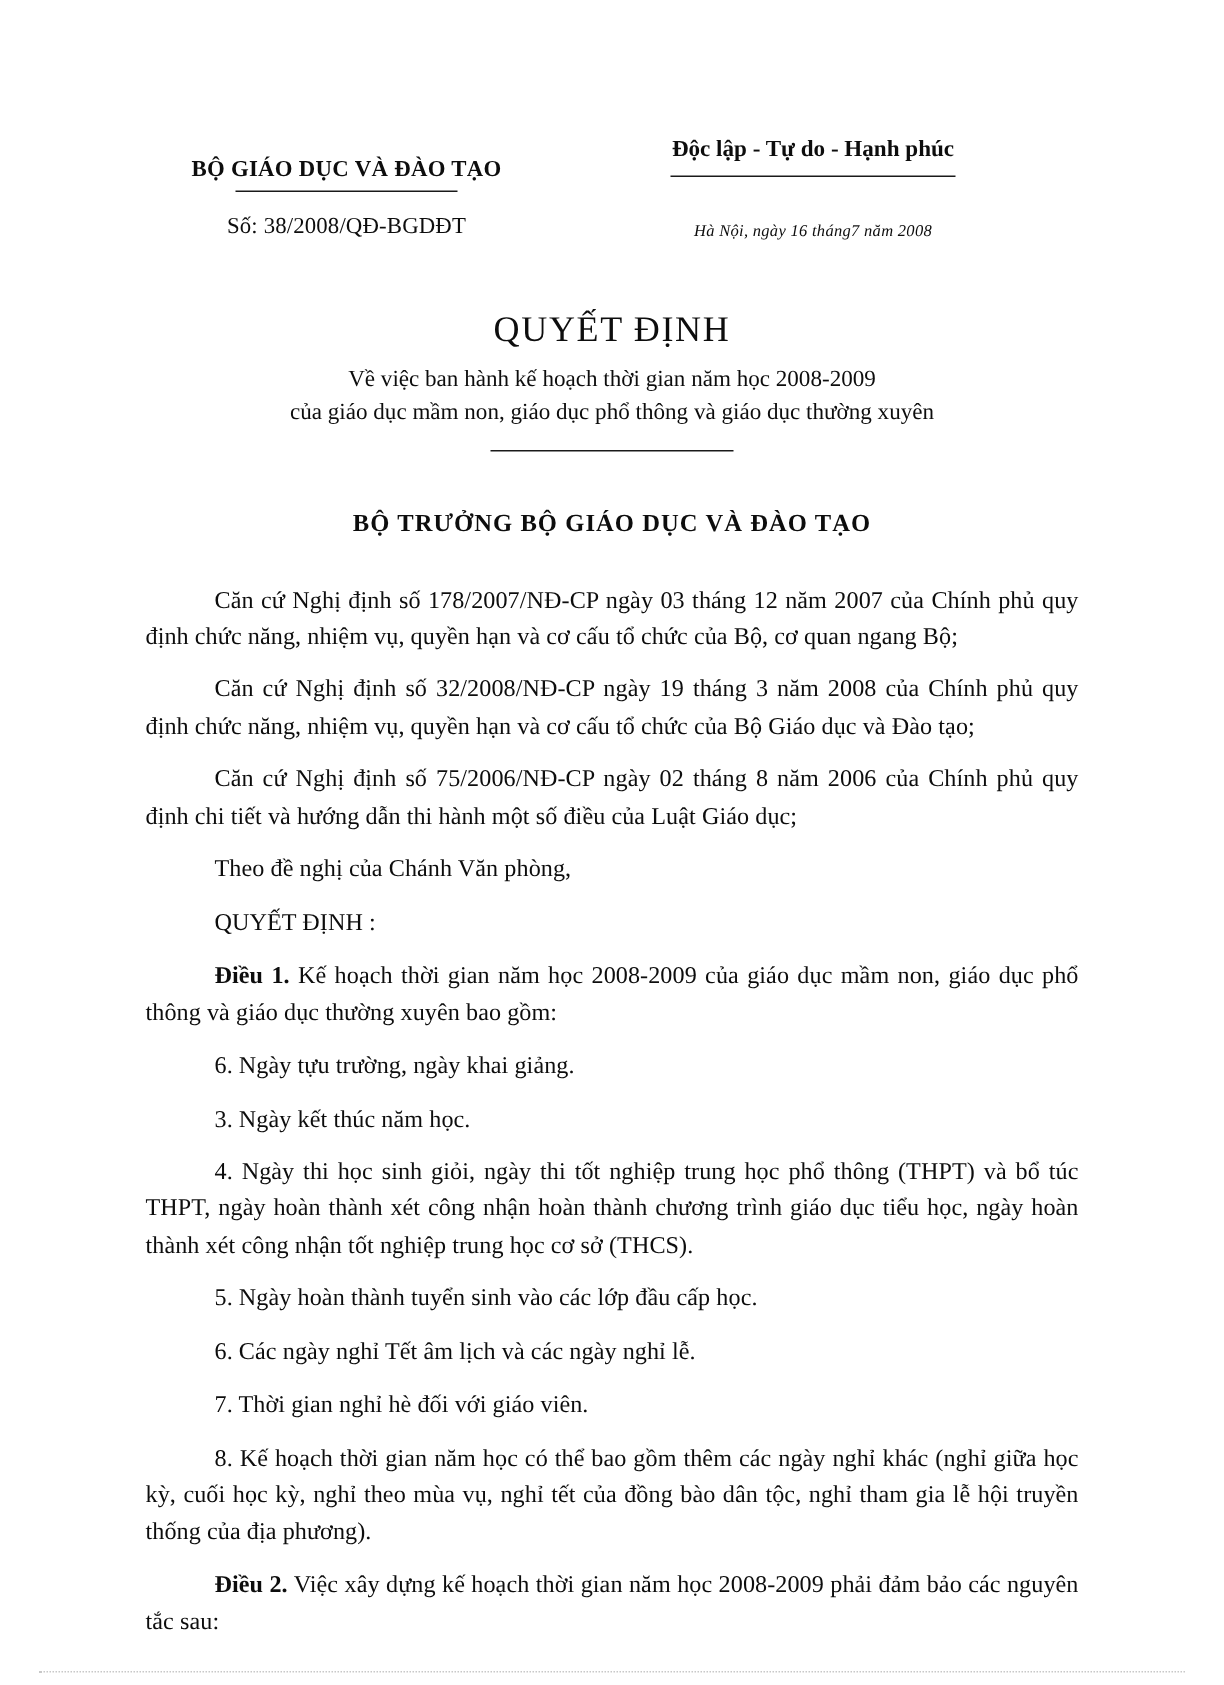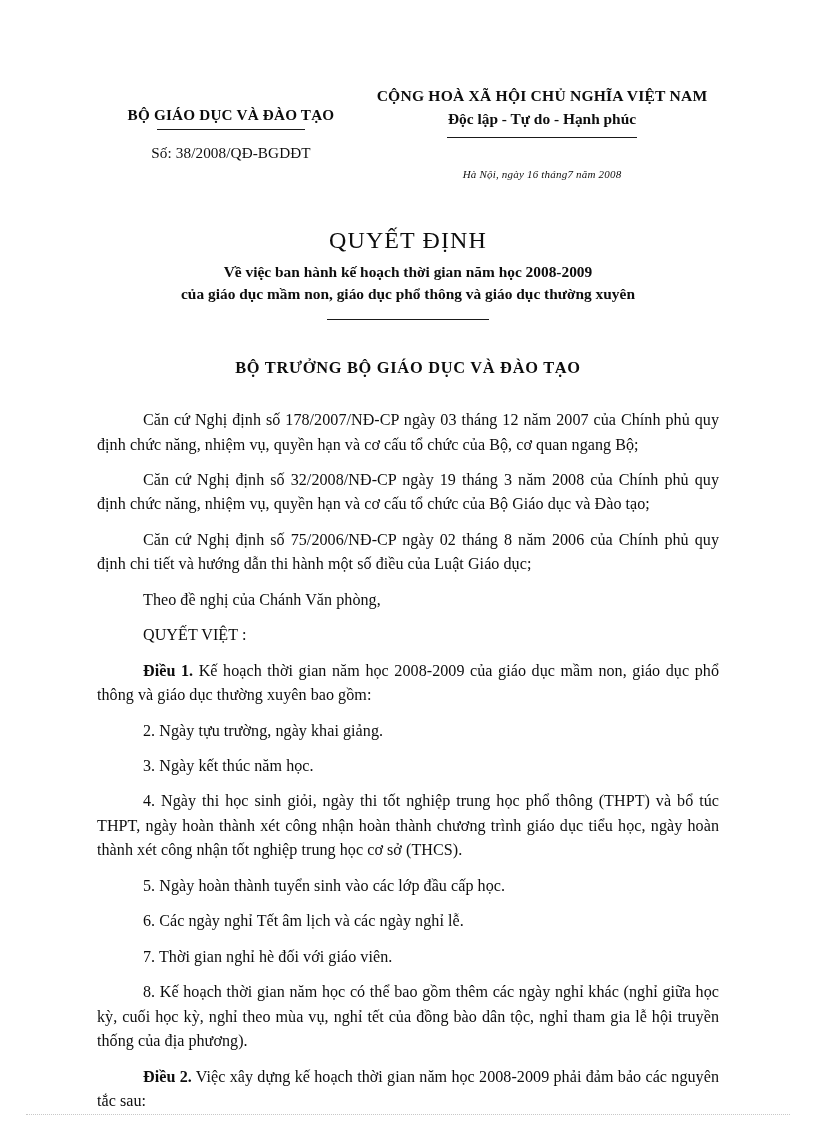--- a/index.html
+++ b/index.html
@@ -24,21 +24,21 @@
   .content {
     position: absolute;
     left: 97px;
     top: 86px;
     width: 622px;
   }
 
   
   .doc-header {
     display: flex;
-    align-items: center;
+    align-items: flex-end;
     width: 100%;
   }
 
   .header-left {
     width: 268px;
     text-align: center;
     padding-top: 1px;
   }
 
   .header-right {
@@ -101,21 +101,21 @@
   }
 
   .doc-title {
     font-size: 24px;
     letter-spacing: 1.1px;
     line-height: 1.2;
   }
 
   .doc-subtitle {
     font-size: 15.4px;
-    font-weight: bold;
+    font-weight: normal;
     line-height: 1.42;
     margin-top: 7px;
   }
 
   .title-rule {
     border: 0;
     border-top: 1.2px solid #1a1a1a;
     width: 162px;
     margin: 14px auto 0 auto;
   }
@@ -189,21 +189,20 @@
   <div class="content">
 
     <div class="doc-header">
       <div class="header-left">
         <div class="org-name">BỘ GIÁO DỤC VÀ ĐÀO TẠO</div>
         <hr class="rule rule-left">
         <div class="doc-number">Số: 38/2008/QĐ-BGDĐT</div>
       </div>
 
       <div class="header-right">
-        <div class="nation-name">CỘNG HOÀ XÃ HỘI CHỦ NGHĨA VIỆT NAM</div>
         <div class="motto">Độc lập - Tự do - Hạnh phúc</div>
         <hr class="rule rule-right">
         <div class="date-line">Hà Nội, ngày 16 tháng7 năm 2008</div>
       </div>
     </div>
 
     <div class="title-block">
       <div class="doc-title">QUYẾT ĐỊNH</div>
       <div class="doc-subtitle">Về việc ban hành kế hoạch thời gian năm học 2008-2009</div>
       <div class="doc-subtitle" style="margin-top:0;text-align:center;">của giáo dục mầm non, giáo dục phổ thông và giáo dục thường xuyên</div>
@@ -212,27 +211,27 @@
 
     <div class="signer">BỘ TRƯỞNG BỘ GIÁO DỤC VÀ ĐÀO TẠO</div>
 
     <div class="body-block">
 
       <p class="para">Căn cứ Nghị định số 178/2007/NĐ-CP ngày 03 tháng 12 năm 2007 của Chính phủ quy định chức năng, nhiệm vụ, quyền hạn và cơ cấu tổ chức của Bộ, cơ quan ngang Bộ;</p>
       <p class="para">Căn cứ Nghị định số 32/2008/NĐ-CP ngày 19 tháng 3 năm 2008 của Chính phủ quy định chức năng, nhiệm vụ, quyền hạn và cơ cấu tổ chức của Bộ Giáo dục và Đào tạo;</p>
       <p class="para">Căn cứ Nghị định số 75/2006/NĐ-CP ngày  02 tháng 8 năm 2006 của Chính phủ quy định chi tiết và hướng dẫn thi hành một số điều của Luật Giáo dục;</p>
       <p class="para tight">Theo đề nghị của Chánh Văn phòng,</p>
 
-      <p class="para decision-word">QUYẾT VIỆT :</p>
+      <p class="para decision-word">QUYẾT ĐỊNH :</p>
 
       <p class="para">
         <span class="article-label">Điều 1.</span><span> Kế hoạch thời gian năm học 2008-2009 của giáo dục mầm non, giáo dục phổ thông và giáo dục thường xuyên bao gồm:</span>
       </p>
 
-      <p class="para list-item short">2. Ngày tựu trường, ngày khai giảng.</p>
+      <p class="para list-item short">6. Ngày tựu trường, ngày khai giảng.</p>
       <p class="para list-item short">3. Ngày kết thúc năm học.</p>
       <p class="para list-item">4. Ngày thi học sinh giỏi, ngày thi tốt nghiệp trung học phổ thông (THPT) và bổ túc THPT, ngày hoàn thành xét công nhận hoàn thành chương trình giáo dục tiểu học, ngày hoàn thành xét công nhận tốt nghiệp trung học cơ sở (THCS).</p>
       <p class="para list-item short">5. Ngày hoàn thành tuyển sinh vào các lớp đầu cấp học.</p>
       <p class="para list-item short">6. Các ngày nghỉ Tết âm lịch và các ngày nghỉ lễ.</p>
       <p class="para list-item short">7. Thời gian nghỉ hè đối với giáo viên.</p>
       <p class="para list-item">8. Kế hoạch thời gian năm học có thể bao gồm thêm các ngày nghỉ khác (nghỉ giữa học kỳ, cuối học kỳ, nghỉ theo mùa vụ, nghỉ tết của đồng bào dân tộc, nghỉ tham gia lễ hội truyền thống của địa phương).</p>
 
       <p class="para list-item">
         <span class="article-label">Điều 2.</span><span> Việc xây dựng kế hoạch thời gian năm học 2008-2009 phải đảm bảo các nguyên tắc sau:</span>
       </p>

